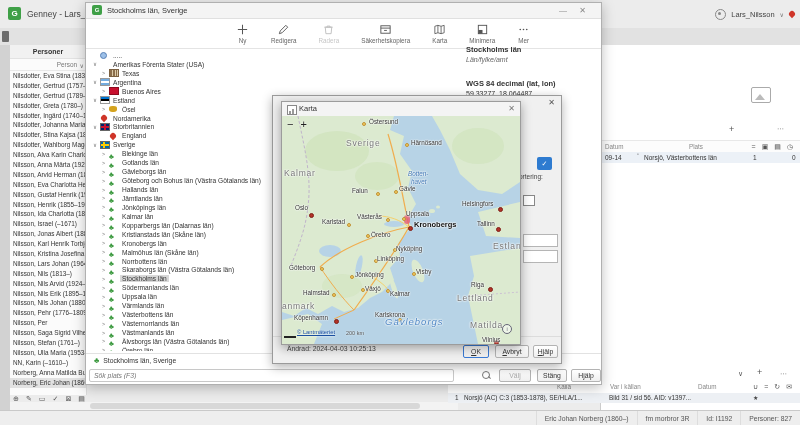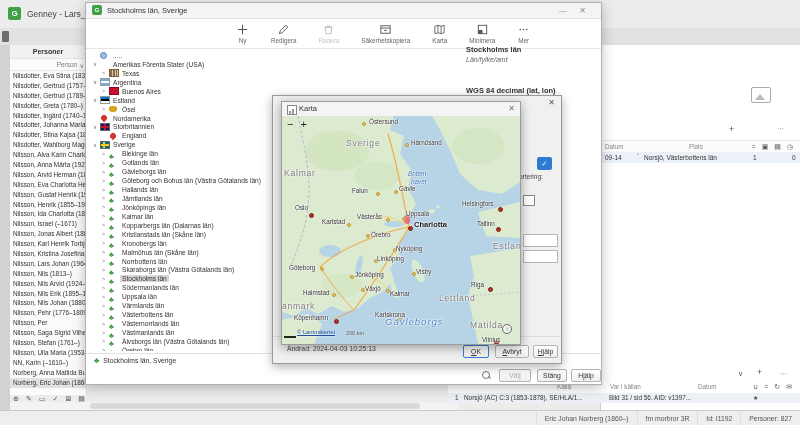--- a/index.html
+++ b/index.html
@@ -83,21 +83,21 @@
               linear-gradient(#fecc02,#fecc02) 30% 0/2px 100% no-repeat,#006aa7;border:1px solid #666;}
   .i-pin i{width:6px;height:6px;background:#cf3529;border-radius:50% 50% 50% 0;transform:rotate(-45deg);margin-left:1px;}
   .i-tree i{width:auto;height:auto;}
   .i-tree i:before{content:"\2663";color:#3d9a40;font-size:7.5px;line-height:1;}
   .tlabel{font-size:6.6px;color:#333;padding:0 2px;}
   .tlabel.sel{background:#d8d8d8;}
   
   .details{position:absolute;left:380px;top:42px;width:130px;}
   .dname{font-weight:bold;font-size:7.5px;}
   .dtype{font-style:italic;font-size:7px;color:#666;margin-top:2px;}
-  .dcoordlab{font-weight:bold;font-size:7.5px;margin-top:23px;}
+  .dcoordlab{font-weight:bold;font-size:7.5px;margin-top:16px;}
   .dcoord{font-size:7px;margin-top:2px;}
   .pstatus{position:absolute;left:0;top:350px;width:100%;height:14px;border-top:1px solid #e2e2e2;
            display:flex;align-items:center;gap:4px;padding-left:8px;box-sizing:border-box;font-size:6.8px;}
   .clover{color:#3d9a40;font-size:8px;line-height:1;}
   .searchrow{position:absolute;left:0;top:364px;width:100%;height:17px;}
   .searchinput{position:absolute;left:3px;top:2px;width:365px;height:13px;border:1px solid #c8c8c8;border-radius:2px;
                background:#fff;font-size:6.8px;font-style:italic;color:#999;padding:0 4px;box-sizing:border-box;
                font-family:"Liberation Sans",sans-serif;outline:none;}
   .mag{position:absolute;left:396px;top:4px;width:6px;height:6px;border:1px solid #777;border-radius:50%;}
   .mag:after{content:"";position:absolute;left:5px;top:5px;width:3px;height:1px;background:#777;transform:rotate(45deg);}
@@ -146,20 +146,26 @@
             font-size:5.5px;display:flex;align-items:center;justify-content:center;z-index:5;background:rgba(255,255,255,.5);}
 </style>
 </head>
 <body>
 
 <div id="root">
 
   <div class="titlebar">
     <div class="applogo">G</div>
     <span class="apptitle">Genney - Lars_Nilsson</span>
+    <div class="tbright">
+      <span class="usericon"></span>
+      <span class="username">Lars_Nilsson</span>
+      <span class="chev">∨</span>
+      <span class="redpin"></span>
+    </div>
   </div>
   <div class="band"></div>
   <div class="banddark"></div>
   <div class="leftstrip"></div>
 
   <div class="persons">
     <div class="phead">Personer</div>
     <div class="pcol">
       <span>Person</span><span class="chev">∨</span>
     </div>
@@ -569,20 +575,21 @@
       <div class="dcoordlab">WGS 84 decimal (lat, lon)</div>
       <div class="dcoord">59.33277, 18.064487</div>
     </div>
 
     <div class="pstatus">
       <span class="clover">♣</span>
       <span>Stockholms län, Sverige</span>
     </div>
 
     <div class="searchrow">
+      <input class="searchinput" placeholder="Sök plats (F3)" style="">
       <span class="mag"></span>
       <div class="btn disabled" style="left:413px;top:2px;width:32px;">
         <span>Välj</span>
         </div>
       <div class="btn" style="left:451px;top:2px;width:30px;">
         <span>Stäng</span>
         </div>
       <div class="btn" style="left:485px;top:2px;width:30px;">
         <span>Hjälp</span>
         </div>
@@ -658,35 +665,35 @@
         <span class="ml country" style="left: 64px; top: 23px;">Sverige</span>
         <span class="ml country" style="left: 2px; top: 53px;">Kalmar</span>
         <span class="ml sea" style="left: 126px; top: 55px;">Botten-</span>
         <span class="ml sea" style="left: 129px; top: 63px;">havet</span>
         <span class="ml city" style="left: 70px; top: 72px;">Falun</span>
         <span class="ml city" style="left: 117px; top: 70px;">Gävle</span>
         <span class="ml city" style="left: 13px; top: 89px;">Oslo</span>
         <span class="ml city" style="left: 40px; top: 103px;">Karlstad</span>
         <span class="ml city" style="left: 75px; top: 98px;">Västerås</span>
         <span class="ml city" style="left: 124px; top: 95px;">Uppsala</span>
-        <span class="ml city-bold" style="left: 132px; top: 105px;">Charlotta</span>
+        <span class="ml city-bold" style="left: 132px; top: 105px;">Kronobergs</span>
         <span class="ml city" style="left: 89px; top: 116px;">Örebro</span>
         <span class="ml city" style="left: 180px; top: 85px;">Helsingfors</span>
         <span class="ml city" style="left: 195px; top: 105px;">Tallinn</span>
         <span class="ml country" style="left: 211px; top: 126px;">Estland</span>
         <span class="ml city" style="left: 114px; top: 130px;">Nyköping</span>
         <span class="ml city" style="left: 95px; top: 140px;">Linköping</span>
         <span class="ml city" style="left: 134px; top: 153px;">Visby</span>
         <span class="ml city" style="left: 7px; top: 149px;">Göteborg</span>
         <span class="ml city" style="left: 73px; top: 156px;">Jönköping</span>
         <span class="ml city" style="left: 83px; top: 170px;">Växjö</span>
         <span class="ml city" style="left: 108px; top: 175px;">Kalmar</span>
         <span class="ml city" style="left: 21px; top: 174px;">Halmstad</span>
         <span class="ml city" style="left: 189px; top: 166px;">Riga</span>
-        <span class="ml country" style="left: 157px; top: 178px;">Lettland</span>
+        <span class="ml country" style="left: 175px; top: 178px;">Lettland</span>
         <span class="ml country" style="left: -7px; top: 186px;">Danmark</span>
         <span class="ml city" style="left: 12px; top: 199px;">Köpenhamn</span>
         <span class="ml city" style="left: 93px; top: 196px;">Karlskrona</span>
         <span class="ml sea-big" style="left: 103px; top: 201px;">Gävleborgs</span>
         <span class="ml country" style="left: 188px; top: 205px;">Matilda</span>
         <span class="ml city" style="left: 200px; top: 221px;">Vilnius</span>
         <span class="mdot town" style="left: 80px; top: 6px;"></span>
         <span class="mdot town" style="left: 123px; top: 27px;"></span>
         <span class="mdot town" style="left: 94px; top: 76px;"></span>
         <span class="mdot town" style="left: 112px; top: 74px;"></span>

